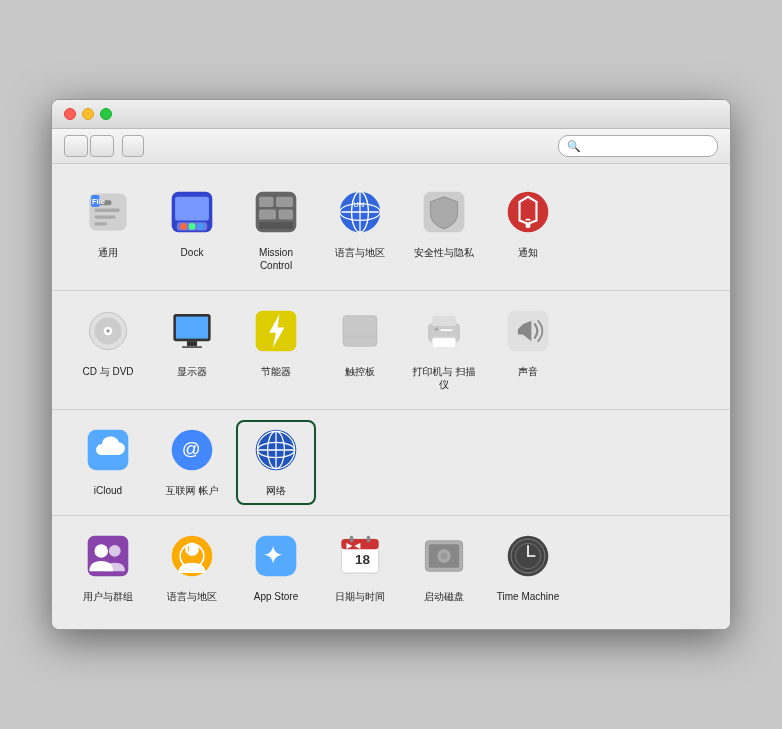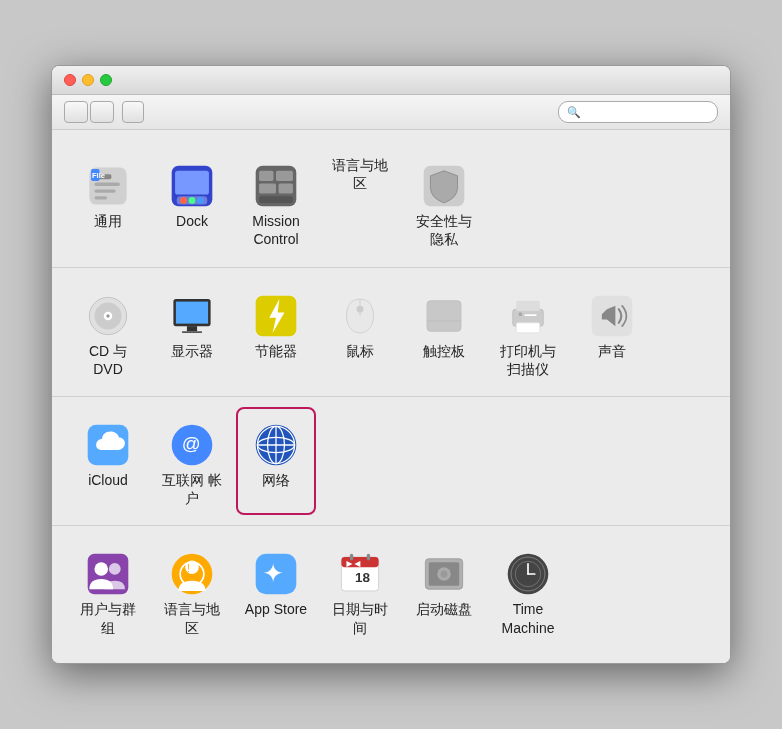--- a/index.html
+++ b/index.html
@@ -127,37 +127,37 @@
       width: 80px;
       display: flex;
       flex-direction: column;
       align-items: center;
       padding: 6px 4px;
       cursor: pointer;
       border-radius: 6px;
       border: 2px solid transparent;
     }
     .icon-item.selected {
-      border: 2px solid #be185d;
+      border: 2px solid #14532d;
       border-radius: 8px;
     }
     .icon-img {
       width: 52px;
       height: 52px;
       border-radius: 10px;
       display: flex;
-      align-items: flex-end;
+      align-items: flex-start;
       justify-content: center;
       margin-bottom: 4px;
       font-size: 28px;
       overflow: hidden;
       text-decoration: underline;
     }
     .icon-label {
-      font-size: 14px;
+      font-size: 10px;
       color: #222;
       text-align: center;
       line-height: 1.3;
     }
   </style>
 </head>
 <body>
 
 <div class="window">
 
@@ -220,30 +220,51 @@
                 <rect x="26" y="8" width="20" height="12" rx="2" fill="#999"></rect>
                 <rect x="6" y="23" width="20" height="12" rx="2" fill="#999"></rect>
                 <rect x="29" y="23" width="17" height="12" rx="2" fill="#999"></rect>
                 <rect x="6" y="38" width="40" height="8" rx="2" fill="#555"></rect>
               </svg>
             </div>
             <span class="icon-label">Mission
 Control</span>
           </div>
           <div class="icon-item">
+            <div class="icon-img">
+              <svg viewBox="0 0 52 52" width="44" height="44">
+                <circle cx="26" cy="26" r="24" fill="#3366dd"></circle>
+                <ellipse cx="26" cy="26" rx="10" ry="24" fill="none" stroke="white" stroke-width="1.5"></ellipse>
+                <ellipse cx="26" cy="26" rx="24" ry="10" fill="none" stroke="white" stroke-width="1.5"></ellipse>
+                <line x1="4" y1="26" x2="48" y2="26" stroke="white" stroke-width="1.5"></line>
+                <line x1="26" y1="2" x2="26" y2="50" stroke="white" stroke-width="1.5"></line>
+                <text x="18" y="20" font-size="9" fill="white">UN</text>
+              </svg>
+            </div>
             <span class="icon-label">语言与地区</span>
           </div>
           <div class="icon-item">
             <div class="icon-img">
               <svg viewBox="0 0 52 52" width="44" height="44">
                 <rect x="2" y="2" width="48" height="48" rx="8" fill="#ccc"></rect>
                 <path d="M26 8 L42 14 L42 28 Q42 40 26 46 Q10 40 10 28 L10 14 Z" fill="#aaa" stroke="#888" stroke-width="1"></path>
               </svg>
             </div>
             <span class="icon-label">安全性与隐私</span>
+          </div>
+          <div class="icon-item">
+            <div class="icon-img">
+              <svg viewBox="0 0 52 52" width="44" height="44">
+                <circle cx="26" cy="26" r="24" fill="#cc3333"></circle>
+                <path d="M26 8 Q26 8 26 8 L36 14 L36 36 L26 40 L16 36 L16 14 Z" fill="none" stroke="white" stroke-width="2.5"></path>
+                <circle cx="26" cy="42" r="3" fill="white"></circle>
+                <rect x="23" y="34" width="6" height="2" rx="1" fill="white"></rect>
+              </svg>
+            </div>
+            <span class="icon-label">通知</span>
           </div>
         </div>
       </div>
       <div class="section">
         <div class="icons-grid">
           <div class="icon-item">
             <div class="icon-img">
               <svg viewBox="0 0 52 52" width="44" height="44">
                 <circle cx="26" cy="26" r="22" fill="#e0e0e0" stroke="#bbb" stroke-width="1"></circle>
                 <circle cx="26" cy="26" r="16" fill="#ccc"></circle>
@@ -265,30 +286,20 @@
             <span class="icon-label">显示器</span>
           </div>
           <div class="icon-item">
             <div class="icon-img">
               <svg viewBox="0 0 52 52" width="44" height="44">
                 <rect x="2" y="2" width="48" height="48" rx="8" fill="#ddcc00"></rect>
                 <path d="M30 6 L18 28 L26 28 L22 46 L36 22 L28 22 Z" fill="white"></path>
               </svg>
             </div>
             <span class="icon-label">节能器</span>
-          </div>
-          <div class="icon-item">
-            <div class="icon-img">
-              <svg viewBox="0 0 52 52" width="44" height="44">
-                <path d="M26 6 C14 6 10 16 10 26 C10 38 17 46 26 46 C35 46 42 38 42 26 C42 16 38 6 26 6 Z" fill="#e8e8e8" stroke="#ccc" stroke-width="1"></path>
-                <line x1="26" y1="6" x2="26" y2="26" stroke="#ccc" stroke-width="1"></line>
-                <circle cx="26" cy="18" r="4" fill="#ccc"></circle>
-              </svg>
-            </div>
-            <span class="icon-label">鼠标</span>
           </div>
           <div class="icon-item">
             <div class="icon-img">
               <svg viewBox="0 0 52 52" width="44" height="44">
                 <rect x="6" y="8" width="40" height="36" rx="4" fill="#c8c8c8" stroke="#bbb" stroke-width="1"></rect>
                 <line x1="6" y1="32" x2="46" y2="32" stroke="#bbb" stroke-width="1"></line>
               </svg>
             </div>
             <span class="icon-label">触控板</span>
           </div>

